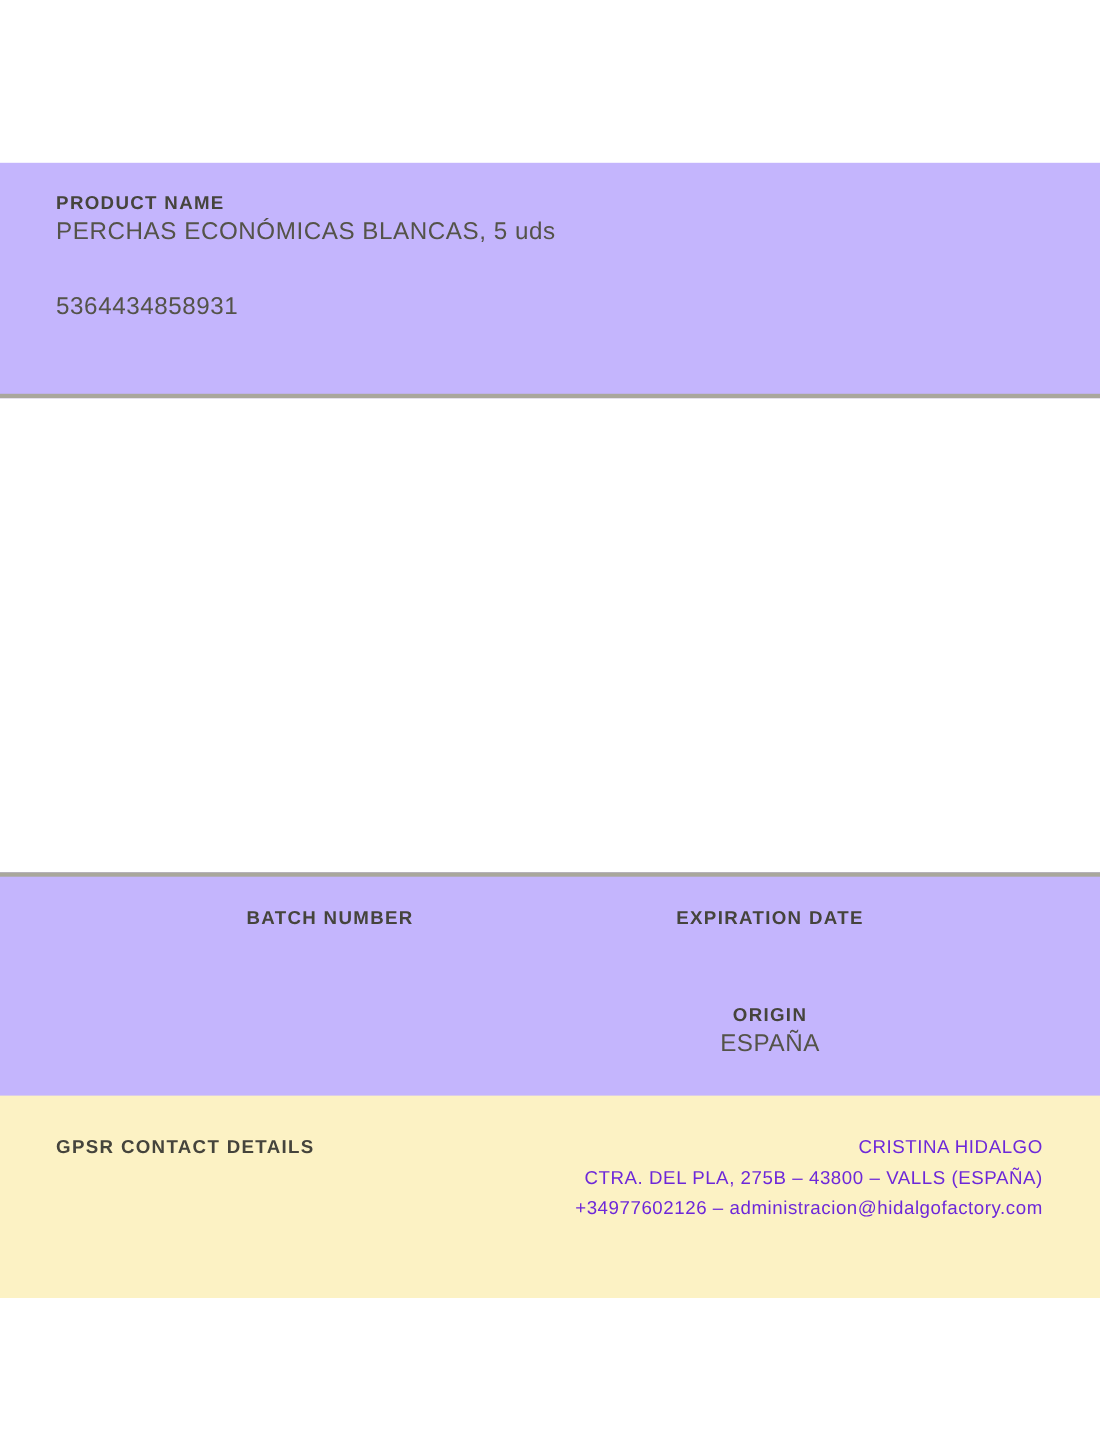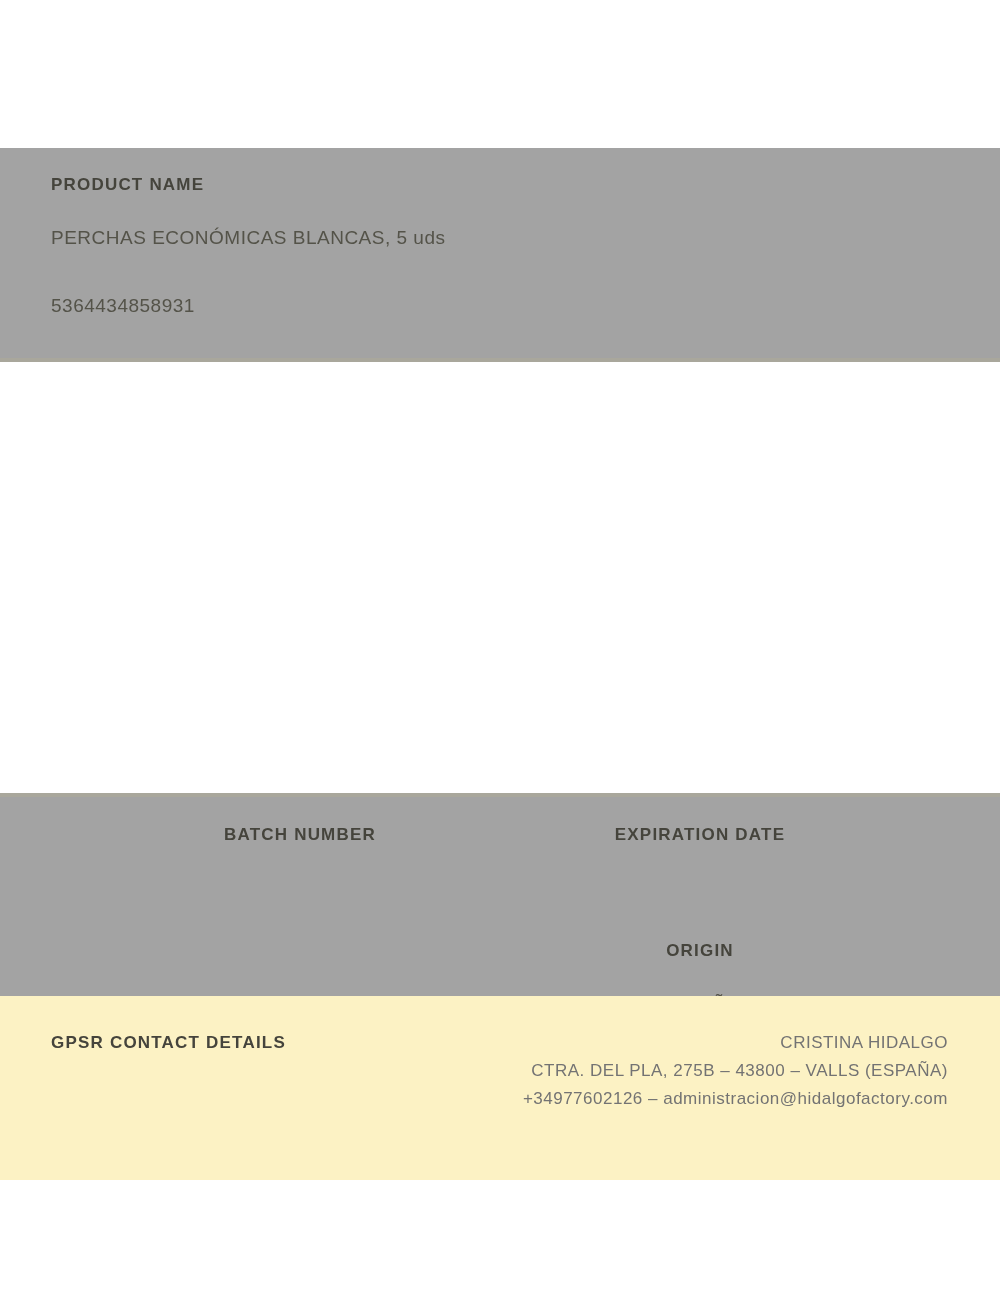--- a/index.html
+++ b/index.html
@@ -5,21 +5,21 @@
   html, body { margin: 0; padding: 0; }
   body {
     width: 1000px; height: 1300px;
     background: #ffffff;
     font-family: "Liberation Sans", sans-serif;
     position: relative;
     overflow: hidden;
   }
   .band {
     position: absolute; left: 0; right: 0;
-    background: #a3a3a3;
+    background: #c4b5fd;
     box-sizing: content-box;
   }
   .band-product {
     top: 148px; height: 185px;
     border-bottom: 4px solid #a9a79c;
     padding: 25px 52px 0 51px;
   }
   .band-details {
     top: 793px; height: 195px;
     border-top: 4px solid #a9a79c;
@@ -36,26 +36,25 @@
     align-items: flex-start;
   }
   .field-label {
     font-weight: bold;
     font-size: 17px;
     line-height: 24px;
     letter-spacing: 1.2px;
     color: #45443c;
   }
   .field-value {
-    font-size: 19px;
+    font-size: 22px;
     line-height: 26px;
     letter-spacing: 0.5px;
     color: #545349;
     min-height: 26px;
-    margin-top: 28px;
   }
   .band-product .field + .field { margin-top: 42px; }
   .details-inner {
     margin: 0 100px;
     display: flex;
   }
   .details-col {
     flex: 1 1 0;
     text-align: center;
   }
@@ -66,21 +65,21 @@
     line-height: 28px;
     letter-spacing: 1.2px;
     color: #45443c;
     white-space: nowrap;
   }
   .contact-lines {
     text-align: right;
     font-size: 17px;
     line-height: 28px;
     letter-spacing: 0.5px;
-    color: #737373;
+    color: #6d28d9;
   }
 </style>
 </head>
 <body>
 
 <div class="band band-product">
   <div class="field">
     <div class="field-label">PRODUCT NAME</div>
     <div class="field-value">PERCHAS ECONÓMICAS BLANCAS, 5 uds</div>
   </div>

